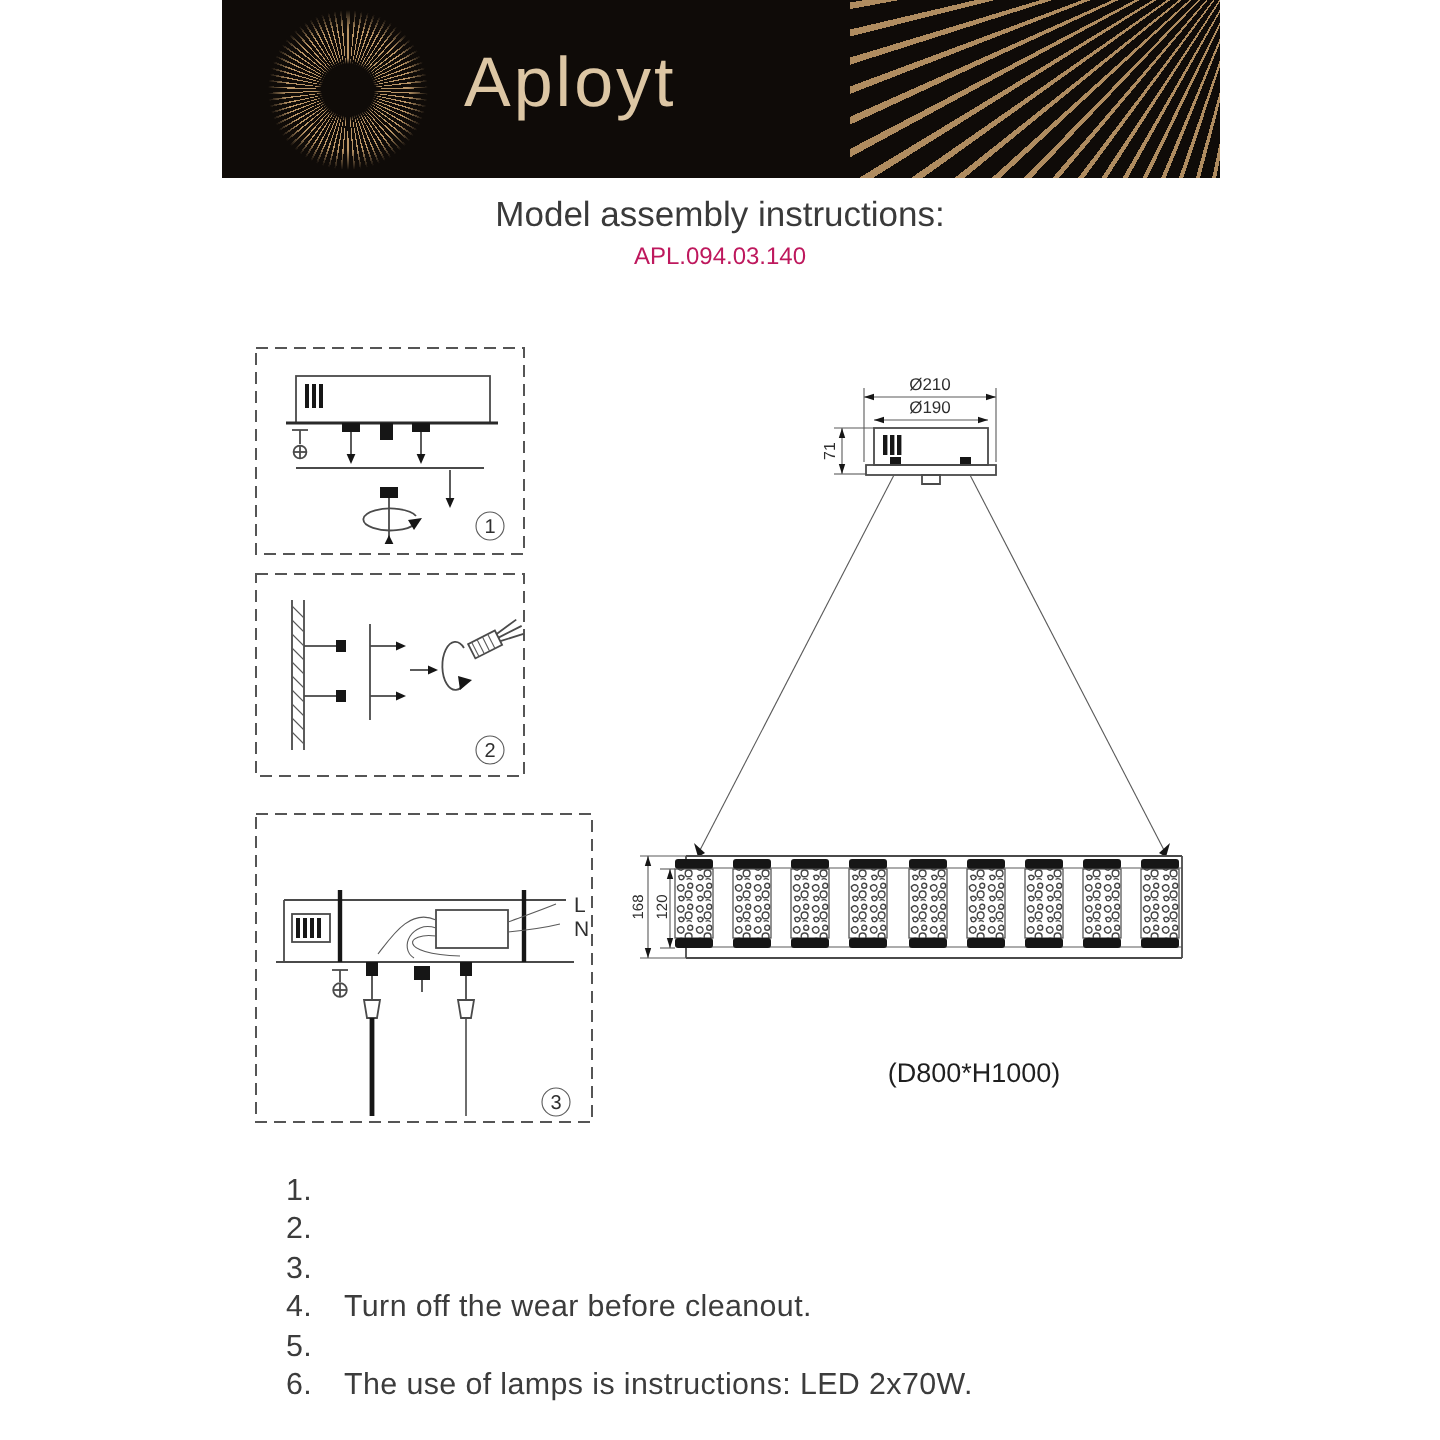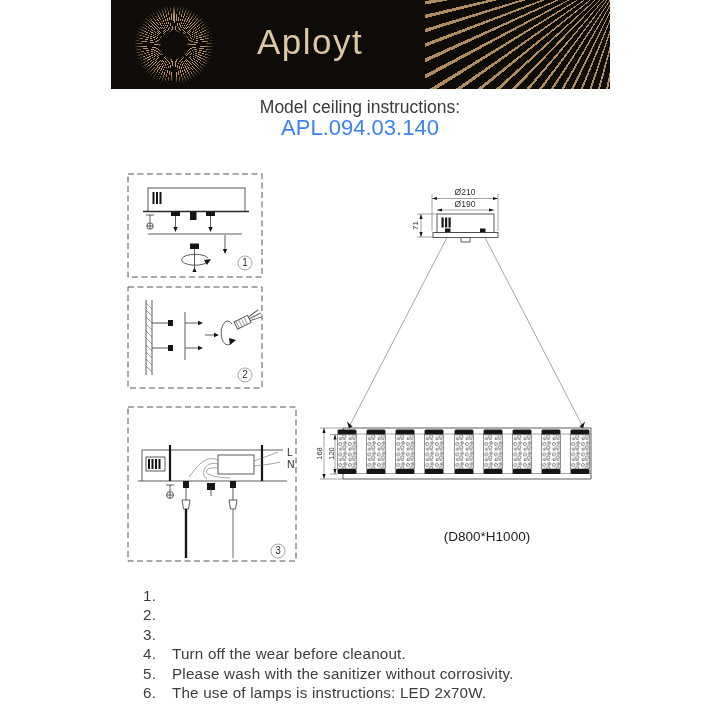--- a/index.html
+++ b/index.html
@@ -7,28 +7,28 @@
         font-family:"Liberation Sans",sans-serif;color:#3a3a3a;}
 
   
   .banner{position:absolute;left:111px;top:0;width:499px;height:89px;
           background:#0f0b08;overflow:hidden;}
   .burst{position:absolute;left:22px;top:4px;width:82px;height:82px;border-radius:50%;
          background:repeating-conic-gradient(from 0deg,rgba(197,158,109,.95) 0deg 1.3deg,rgba(197,158,109,0) 1.3deg 4.6deg);
          -webkit-mask:radial-gradient(circle at 50% 50%,transparent 0 13px,#000 16px 30px,transparent 40px);
          mask:radial-gradient(circle at 50% 50%,transparent 0 13px,#000 16px 30px,transparent 40px);}
   .brand{position:absolute;left:121px;top:22px;font-size:35px;letter-spacing:1.5px;
-         color:#dcc6a4;font-weight:400;margin-left:25px;}
+         color:#dcc6a4;font-weight:400;}
   .rays{position:absolute;right:0;top:0;width:185px;height:100%;
         background:repeating-conic-gradient(from 120deg at 112% -38%,rgba(198,158,108,0) 0deg 2.7deg,rgba(198,158,108,.88) 2.7deg 3.6deg);}
 
   
   .titles{position:absolute;left:0;top:96px;width:720px;text-align:center;}
   .t1{font-size:17.5px;line-height:22px;color:#3a3a3a;}
-  .t2{font-size:22px;line-height:20px;color:#3b82f6;}
+  .t2{font-size:12px;line-height:20px;color:#be185d;}
 
   
   .list{position:absolute;left:143px;top:586px;width:520px;}
   .row{display:flex;font-size:15.2px;line-height:19.4px;color:#3c3c3c;letter-spacing:.2px;}
   .num{flex:0 0 29px;}
 
   
   svg.draw{position:absolute;left:0;top:0;}
   .thin{stroke:#4a4a4a;stroke-width:.9;fill:none;}
   .hair{stroke:#5a5a5a;stroke-width:.55;fill:none;}
@@ -41,21 +41,21 @@
 
 <div class="page">
 
   <div class="banner">
     <div class="burst"></div>
     <div class="brand">Aployt</div>
     <div class="rays"></div>
   </div>
 
   <div class="titles">
-    <div class="t1">Model ceiling instructions:</div>
+    <div class="t1">Model assembly instructions:</div>
     <div class="t2">APL.094.03.140</div>
   </div>
 
   <svg class="draw" width="720" height="720" viewBox="0 0 720 720">
     <defs>
       <pattern id="crys" width="9.5" height="10.5" patternUnits="userSpaceOnUse">
         <rect width="9.5" height="10.5" fill="#ffffff"></rect>
         <path d="M1.2 2.4 Q2.6 .6 4.2 2 Q5.2 3.6 3.2 4.6 Q1.2 4.6 1.2 2.4 Z" fill="none" stroke="#454545" stroke-width="0.7"></path>
         <circle cx="6.8" cy="6.2" r="1.7" fill="none" stroke="#454545" stroke-width="0.7"></circle>
         <path d="M1.8 7.6 Q3.4 6.4 4.6 8 Q4.2 9.8 2.4 9.2 Z" fill="none" stroke="#454545" stroke-width="0.7"></path>
@@ -317,21 +317,20 @@
     </div>
     <div class="row">
       <span class="num">3.</span>
     </div>
     <div class="row">
       <span class="num">4.</span>
       <span class="txt">Turn off the wear before cleanout.</span>
     </div>
     <div class="row">
       <span class="num">5.</span>
-      <span class="txt">Please wash with the sanitizer without corrosivity.</span>
     </div>
     <div class="row">
       <span class="num">6.</span>
       <span class="txt">The use of lamps is instructions: LED 2x70W.</span>
     </div>
   </div>
 
 </div>
 
 </body></html>

